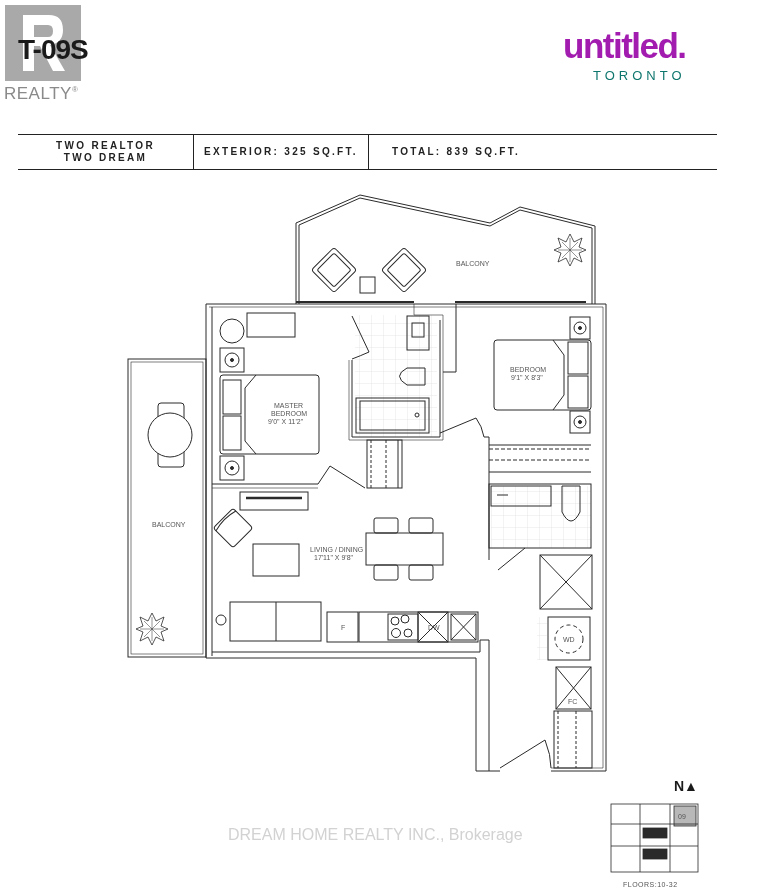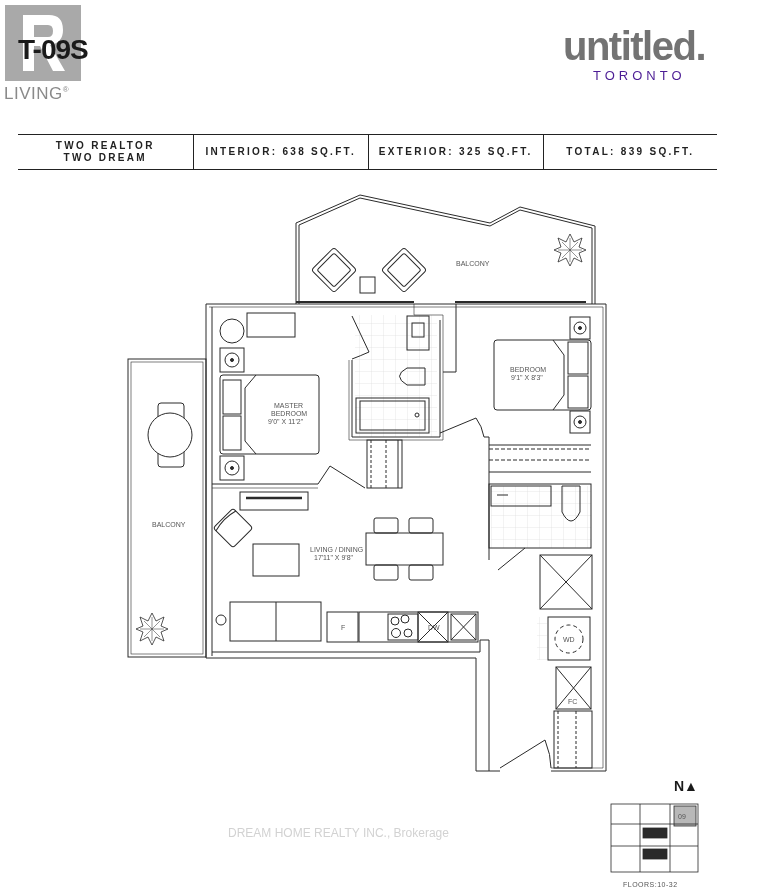--- a/index.html
+++ b/index.html
@@ -3,55 +3,54 @@
 <meta charset="utf-8">
 <style>
   html, body { margin:0; padding:0; background:#ffffff; }
   body { width:757px; height:895px; position:relative; overflow:hidden; font-family:"Liberation Sans", sans-serif; color:#1d1d1d; }
   .realtor-logo { position:absolute; left:5px; top:5px; width:76px; height:78px; }
   .realtor-box { position:absolute; left:0; top:0; width:76px; height:76px; background:#9a9a9a; opacity:0.85; }
   .realtor-r { position:absolute; left:18px; top:10px; width:42px; height:56px; }
   .realtor-text { position:absolute; left:4px; top:84px; font-size:17px; color:#8a8a8a; letter-spacing:0.5px; }
   .realtor-text sup { font-size:8px; }
   .unit-code { position:absolute; left:18px; top:34px; font-size:28px; font-weight:bold; color:#1a1a1a; letter-spacing:-1px; }
-  .brand { position:absolute; left:563px; top:26px; font-size:40px; font-weight:bold; color:#737373; letter-spacing:-1.5px; line-height:40px; }
-  .brand-city { position:absolute; left:593px; top:68px; font-size:13px; color:#4c1d95; letter-spacing:4px; }
+  .brand { position:absolute; left:563px; top:26px; font-size:35px; font-weight:bold; color:#a21caf; letter-spacing:-1.5px; line-height:40px; }
+  .brand-city { position:absolute; left:593px; top:68px; font-size:13px; color:#0f766e; letter-spacing:4px; }
   .info-bar { position:absolute; left:18px; top:134px; width:699px; height:34px; border-top:1.5px solid #222; border-bottom:1.5px solid #222; display:flex; }
   .info-cell { display:flex; align-items:center; justify-content:center; text-align:center; font-size:10px; font-weight:bold; letter-spacing:2.3px; color:#222; border-right:1.2px solid #222; line-height:12px; }
   .info-cell:last-child { border-right:none;text-align:right; }
   .plan { position:absolute; left:0; top:0; }
   .room-label { font-family:"Liberation Sans", sans-serif; font-size:7px; fill:#555; }
-  .watermark { position:absolute; left:228px; top:826px; font-size:12px; color:#d2d2d2; letter-spacing:0px; }
+  .watermark { position:absolute; left:228px; top:826px; font-size:16px; color:#d2d2d2; letter-spacing:0px; }
   .north { position:absolute; left:674px; top:778px; font-size:14px; font-weight:bold; color:#1a1a1a; }
   .floors { position:absolute; left:623px; top:881px; font-size:7px; color:#555; letter-spacing:0.5px; }
 </style>
 </head>
 <body>
 
 <div class="realtor-logo">
   <div class="realtor-box"></div>
   <svg class="realtor-r" viewBox="0 0 42 56">
     <path d="M0 0 H26 Q40 0 40 15 Q40 28 27 30 L42 56 H30 L17 31 H11 V56 H0 Z M11 10 V22 H25 Q30 22 30 16 Q30 10 25 10 Z" fill="#ffffff" fill-rule="evenodd"></path>
   </svg>
 </div>
-<div class="realtor-text"><span>LIVING</span><sup>®</sup></div>
+<div class="realtor-text"><span>REALTY</span><sup>®</sup></div>
 
 <div class="unit-code">T-09S</div>
 
 <div class="brand">untitled.</div>
 <div class="brand-city">TORONTO</div>
 
 <div class="info-bar">
   <div class="info-cell" style="width:175px;">
     <div>
       <div>TWO REALTOR</div>
       <div>TWO DREAM</div>
     </div>
   </div>
-  <div class="info-cell" style="width:175px;">INTERIOR: 638 SQ.FT.</div>
   <div class="info-cell" style="width:174px;">EXTERIOR: 325 SQ.FT.</div>
   <div class="info-cell" style="width:174px;">TOTAL: 839 SQ.FT.</div>
 </div>
 
 <svg class="plan" width="757" height="895" viewBox="0 0 757 895">
   <defs>
     <pattern id="tile" width="12" height="12" patternUnits="userSpaceOnUse">
       <path d="M12 0 V12 M0 12 H12" stroke="#d6d6d6" stroke-width="0.6" fill="none"></path>
     </pattern>
   </defs>

